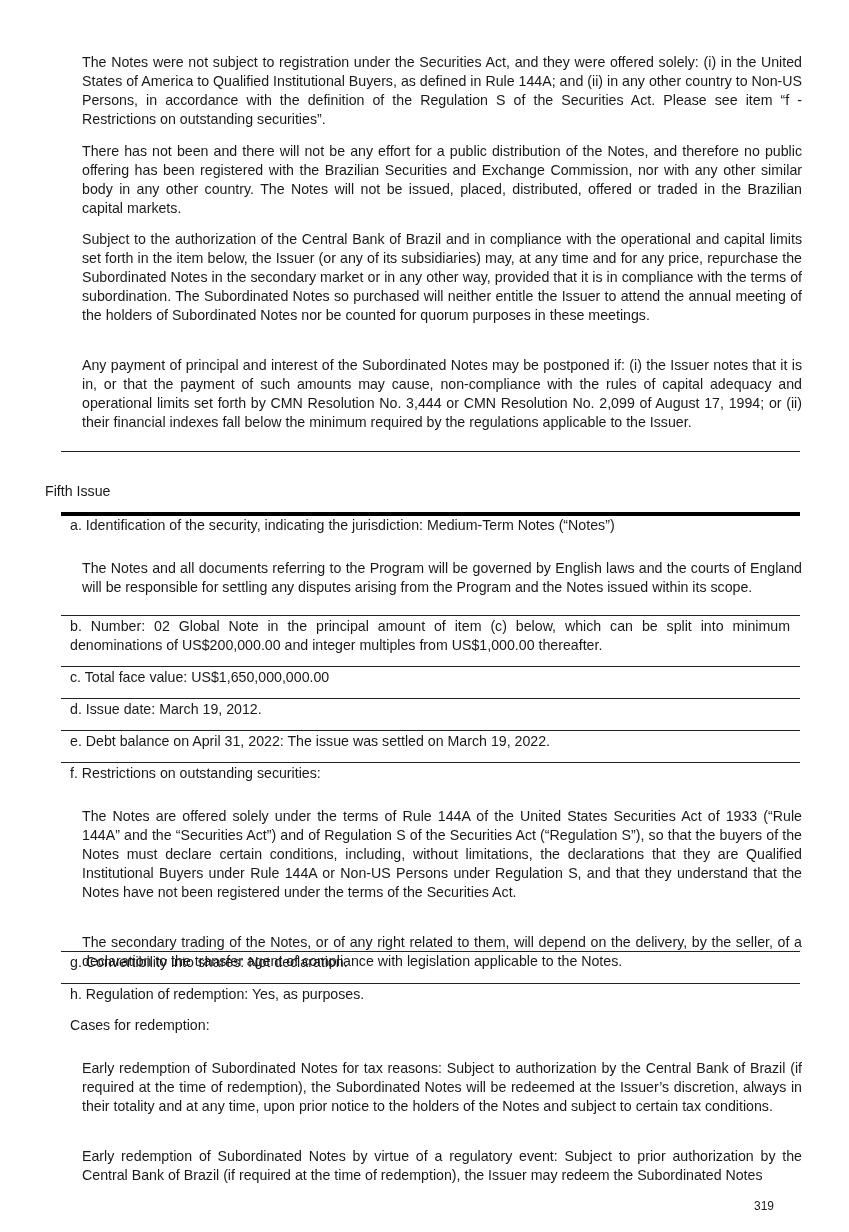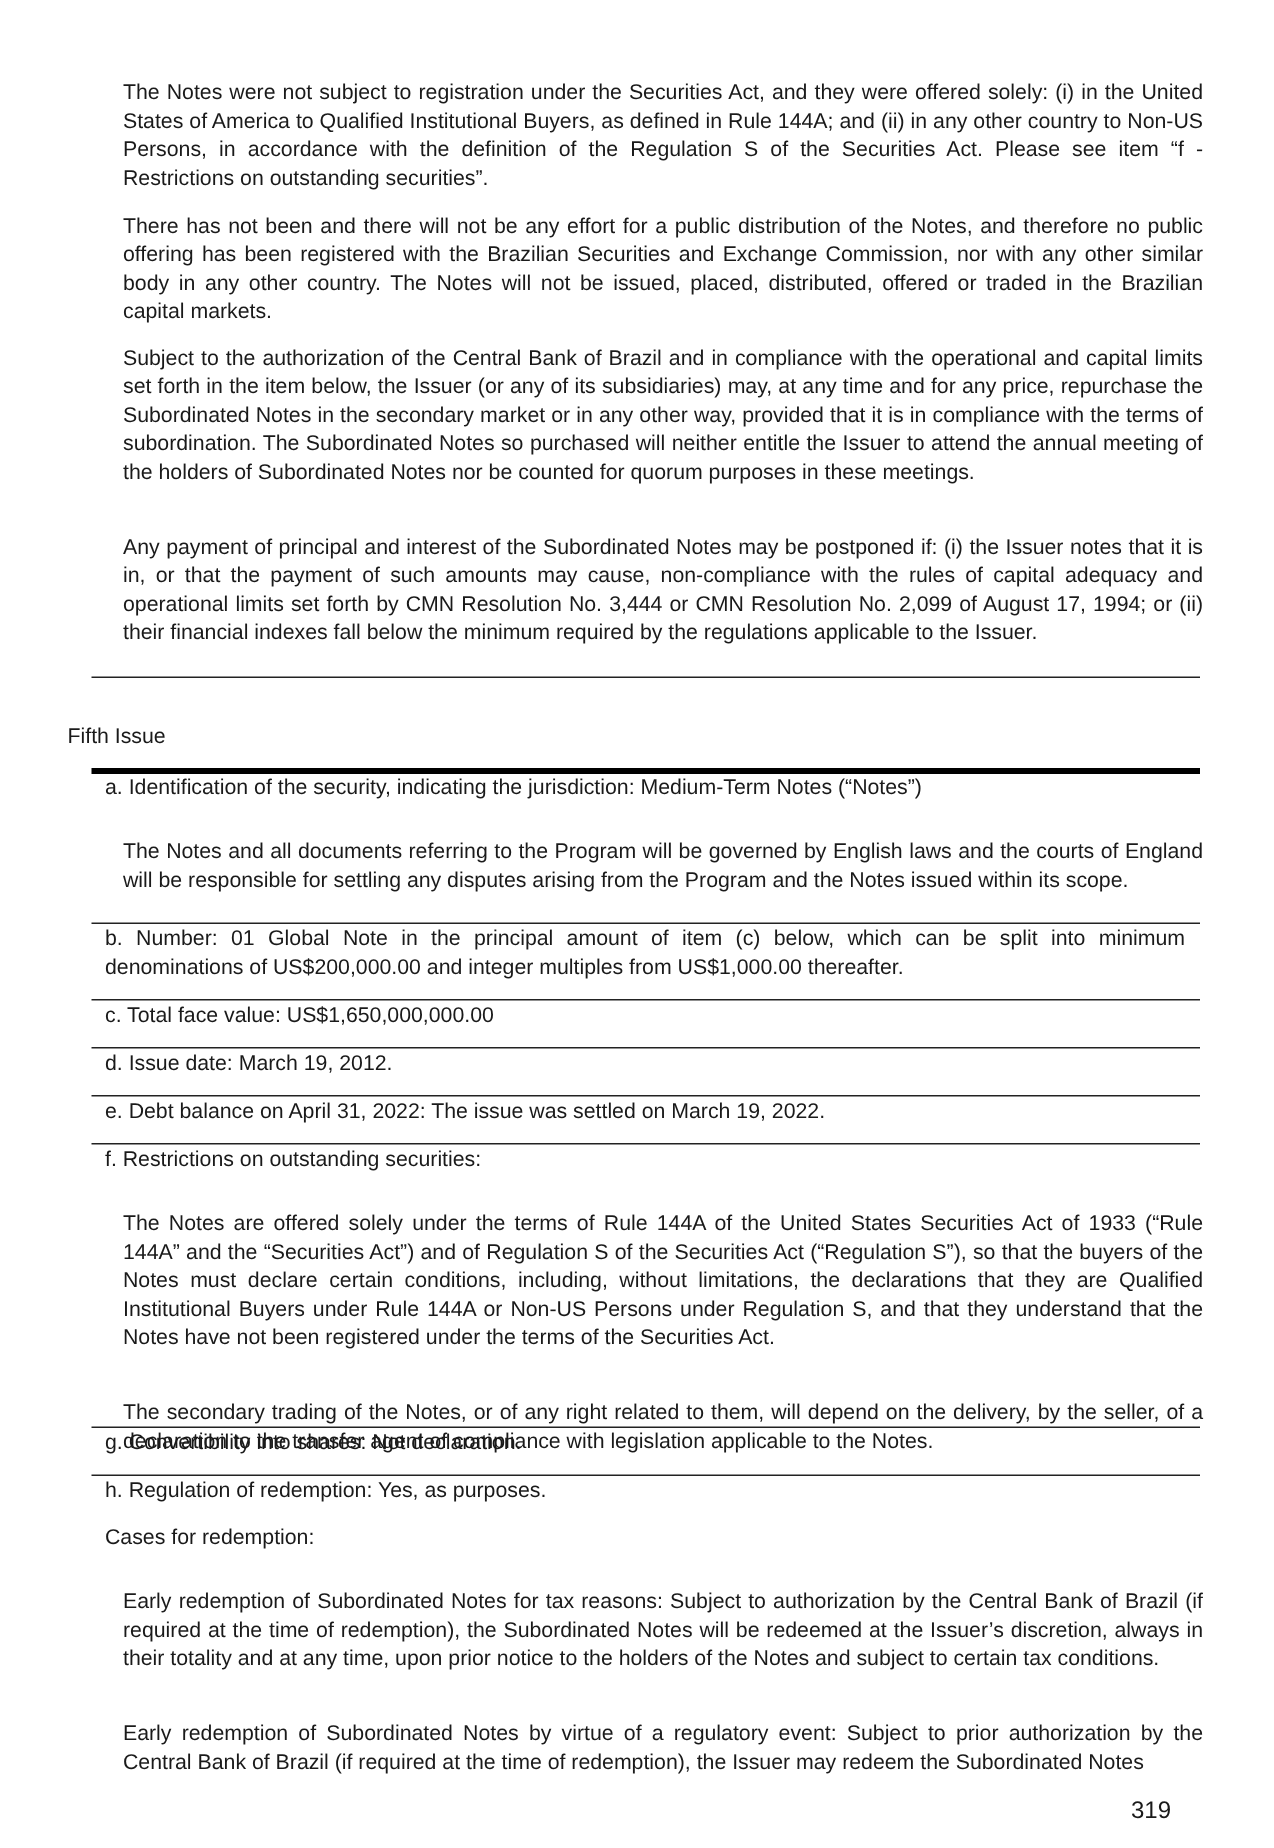--- a/index.html
+++ b/index.html
@@ -4,40 +4,40 @@
 <style>
   html, body { margin:0; padding:0; background:#fff; }
   body { width:849px; height:1232px; position:relative; overflow:hidden;
          font-family:"Liberation Sans", sans-serif; color:#1a1a1a; font-size:14.2px; }
   .p { position:absolute; left:70px; width:720px; line-height:19px; text-align:justify; margin:12px; }
   .rule { position:absolute; left:61px; width:739px; height:1px; background:#222; }
   .rule.thick { height:4px; background:#000; }
   .row { position:absolute; left:70px; width:720px; line-height:19px; text-align:justify; margin:0; }
   b { font-weight:normal; }
   .heading { position:absolute; left:45px; font-weight:normal; }
-  .pagenum { position:absolute; left:754px; top:1199px; font-size:16px; }
+  .pagenum { position:absolute; left:754px; top:1199px; font-size:12px; }
 </style>
 </head>
 <body>
 
 <p class="p" style="top:41px">The Notes were not subject to registration under the Securities Act, and they were offered solely: (i) in the United States of America to Qualified Institutional Buyers, as defined in Rule 144A; and (ii) in any other country to Non-US Persons, in accordance with the definition of the Regulation S of the Securities Act. Please see item “f - Restrictions on outstanding securities”.</p>
 <p class="p" style="top:130px">There has not been and there will not be any effort for a public distribution of the Notes, and therefore no public offering has been registered with the Brazilian Securities and Exchange Commission, nor with any other similar body in any other country. The Notes will not be issued, placed, distributed, offered or traded in the Brazilian capital markets.</p>
 <p class="p" style="top:218px">Subject to the authorization of the Central Bank of Brazil and in compliance with the operational and capital limits set forth in the item below, the Issuer (or any of its subsidiaries) may, at any time and for any price, repurchase the Subordinated Notes in the secondary market or in any other way, provided that it is in compliance with the terms of subordination. The Subordinated Notes so purchased will neither entitle the Issuer to attend the annual meeting of the holders of Subordinated Notes nor be counted for quorum purposes in these meetings.</p>
 <p class="p" style="top:344px">Any payment of principal and interest of the Subordinated Notes may be postponed if: (i) the Issuer notes that it is in, or that the payment of such amounts may cause, non-compliance with the rules of capital adequacy and operational limits set forth by CMN Resolution No. 3,444 or CMN Resolution No. 2,099 of August 17, 1994; or (ii) their financial indexes fall below the minimum required by the regulations applicable to the Issuer.</p>
 
 <div class="rule" style="top:451px"></div>
 
 <div class="heading" style="top:483px">Fifth Issue</div>
 
 <div class="rule thick" style="top:512px"></div>
 <p class="row" style="top:516px"><b>a. Identification of the security, indicating the jurisdiction</b><span>: Medium-Term Notes (“Notes”)</span></p>
 <p class="p" style="top:547px">The Notes and all documents referring to the Program will be governed by English laws and the courts of England will be responsible for settling any disputes arising from the Program and the Notes issued within its scope.</p>
 
 <div class="rule" style="top:615px"></div>
-<p class="row" style="top:617px"><b>b. Number</b><span>: 01 Global Note in the principal amount of item (c) below, which can be split into minimum denominations of US$200,000.00 and integer multiples from US$1,000.00 thereafter.</span></p>
+<p class="row" style="top:617px"><b>b. Number</b><span>: 02 Global Note in the principal amount of item (c) below, which can be split into minimum denominations of US$200,000.00 and integer multiples from US$1,000.00 thereafter.</span></p>
 
 <div class="rule" style="top:666px"></div>
 <p class="row" style="top:668px"><b>c. Total face value</b><span>: US$1,650,000,000.00</span></p>
 
 <div class="rule" style="top:698px"></div>
 <p class="row" style="top:700px"><b>d. Issue date:</b><span> March 19, 2012.</span></p>
 
 <div class="rule" style="top:730px"></div>
 <p class="row" style="top:732px"><b>e. Debt balance on April 31, 2022</b><span>: The issue was settled on March 19, 2022.</span></p>
 

